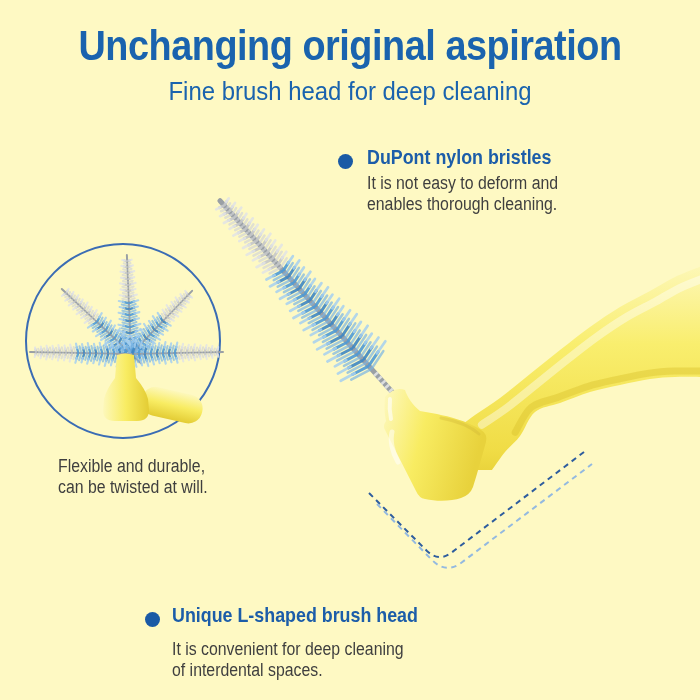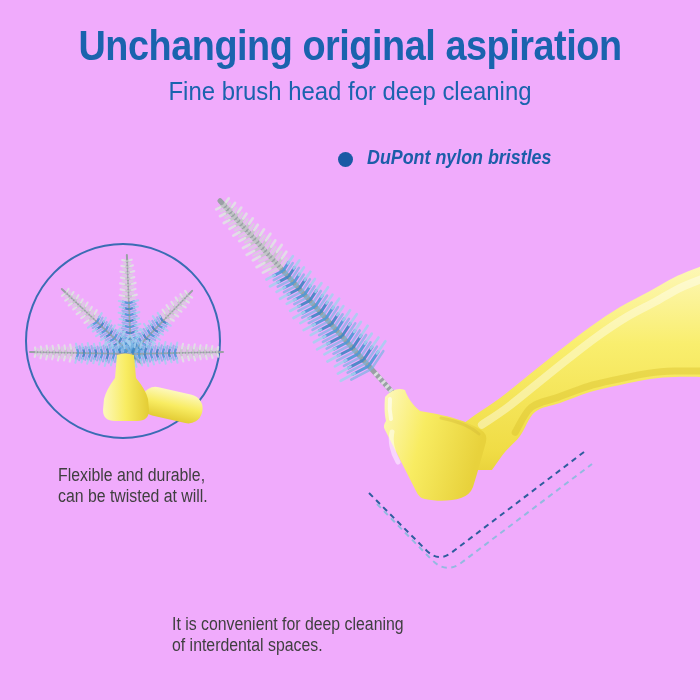--- a/index.html
+++ b/index.html
@@ -1,24 +1,24 @@
 <!DOCTYPE html>
 <html style="--title_blue: #1a63ae; --heading_blue: #1c5da9; --bullet_blue: #1a5aa5; --body_gray: #3f3f3f; --circle_stroke: #3a6cb4; --dash_dark: #2e5d9e; --dash_light: #93b9e0; --yellow_light: #fdf8bc; --yellow_mid: #f8ec62; --yellow_dark: #e3cc34; --bristle_blue_deep: #3f87c4; --bristle_blue1: #4e9ad6; --bristle_blue2: #7ab5e4; --bristle_blue3: #a6d0f0; --bristle_gray1: #c6c8ca; --bristle_gray2: #d4d6d8; --bristle_gray3: #e2e4e6; --wire_gray: #9aa0a5;"><head>
 <meta charset="utf-8">
 <style>
   html,body{margin:0;padding:0;}
-  .page{position:relative;width:700px;height:700px;background:#f0abfc;overflow:hidden;
+  .page{position:relative;width:700px;height:700px;background:#fef9c3;overflow:hidden;
         font-family:"Liberation Sans",sans-serif;}
   .title{position:absolute;left:0;top:22px;width:700px;text-align:center;
          font-size:42px;font-weight:bold;color:var(--title_blue);
          transform:scaleX(.9);letter-spacing:-.5px;}
   .subtitle{position:absolute;left:0;top:76px;width:700px;text-align:center;
          font-size:26px;color:var(--title_blue);transform:scaleX(.92);}
   .callout{position:absolute;}
-  .callout-head{display:flex;align-items:center;font-style:italic;}
+  .callout-head{display:flex;align-items:flex-end;}
   .bullet{width:15px;height:15px;border-radius:50%;background:var(--bullet_blue);
           flex:0 0 15px;margin-top:5px;}
   .heading{font-size:21px;font-weight:bold;color:var(--heading_blue);
            transform:scaleX(.85);transform-origin:0 0;white-space:nowrap;line-height:25px;}
   .body-line{font-size:18px;color:var(--body_gray);line-height:21px;
            transform:scaleX(.88);transform-origin:0 0;white-space:nowrap;}
   svg{position:absolute;left:0;top:0;}
 </style>
 </head>
 <body>
@@ -741,29 +741,37 @@
     <path fill="none" stroke="rgba(205,180,55,.35)" stroke-width="3" stroke-linecap="round" d="M 441,418 C 457,421 470,426 479,434"></path>
     <path fill="none" stroke="rgba(255,255,255,.6)" stroke-width="4" stroke-linecap="round" d="M 390,399 C 389,408 390,414 391,419"></path>
     <path fill="none" stroke="rgba(255,255,255,.5)" stroke-width="5" stroke-linecap="round" d="M 392,432 C 390,440 392,452 398,462"></path>
   </svg>
 
   <div class="callout" style="left:338px;top:144px;">
     <div class="callout-head">
       <div class="bullet"></div>
       <div class="heading" style="margin-left:14px;">DuPont nylon bristles</div>
     </div>
+    <div style="margin-left:29px;margin-top:4px;">
+      <div class="body-line">It is not easy to deform and</div>
+      <div class="body-line">enables thorough cleaning.</div>
+    </div>
   </div>
 
   <div class="callout" style="left:34px;top:452px;">
-    <div style="margin-left:24px;margin-top:13px;">
+    <div style="margin-left:24px;margin-top:4px;">
       <div class="body-line">Flexible and durable,</div>
       <div class="body-line">can be twisted at will.</div>
     </div>
   </div>
 
   <div class="callout" style="left:145px;top:602px;">
+    <div class="callout-head">
+      <div class="bullet"></div>
+      <div class="heading" style="margin-left:12px;">Unique L-shaped brush head</div>
+    </div>
     <div style="margin-left:27px;margin-top:12px;">
       <div class="body-line">It is convenient for deep cleaning</div>
       <div class="body-line">of interdental spaces.</div>
     </div>
   </div>
 
 </div>
 
 </body></html>

